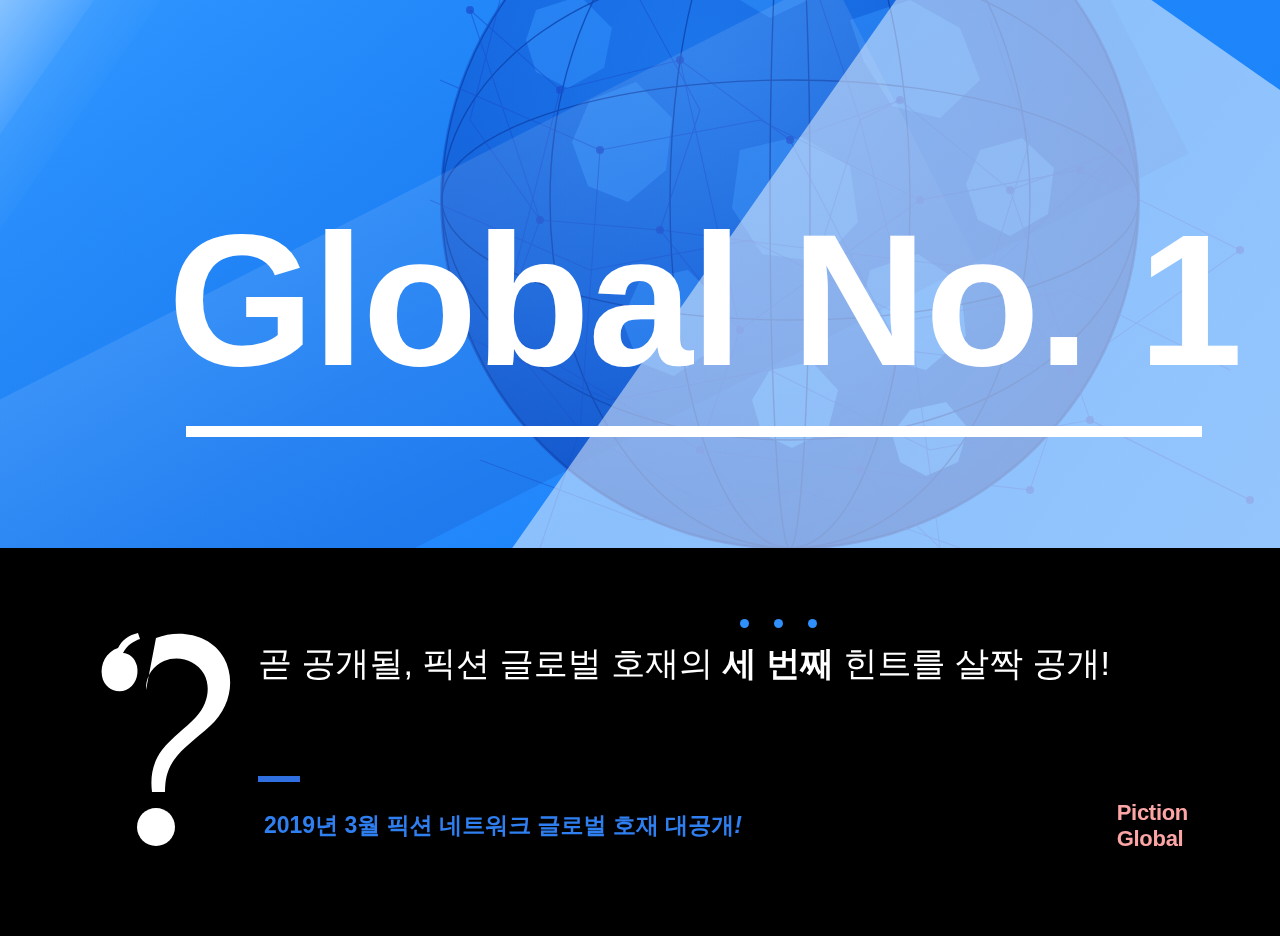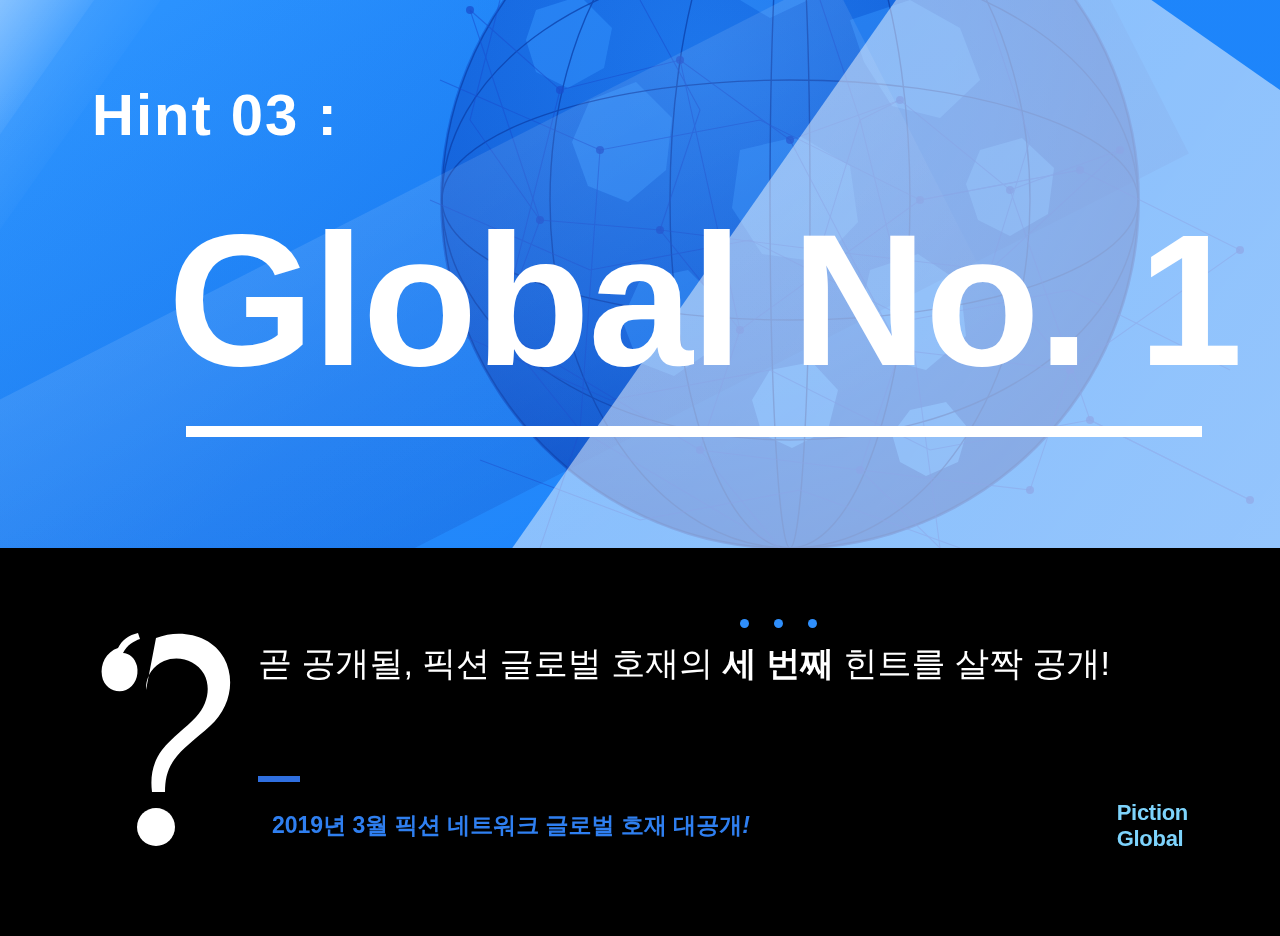--- a/index.html
+++ b/index.html
@@ -165,33 +165,33 @@
   #divider{
     position:absolute;
     left:258px; top:228px;
     width:42px;
     height:6px;
     background:#2f6fe0;
   }
 
   #caption{
     position:absolute;
-    left:272px; top:262px;
+    left:264px; top:262px;
     font-size:23px;
     font-weight:700;
     color:#2f7ff0;
     white-space:nowrap;
   }
   #caption .bang{font-style:italic;}
 
   #brand{
     position:absolute;
     right:92px; top:252px;
     text-align:left;
-    color:#7dd3fc;
+    color:#fca5a5;
     font-size:22px;
     font-weight:700;
     line-height:26px;
     letter-spacing:-0.3px;
   }
 </style>
 </head>
 <body>
 
 <div id="poster">
@@ -270,21 +270,20 @@
         <circle cx="1080" cy="170" r="4"></circle>
       </g>
     </svg>
 
     <div class="band band-d"></div>
     <div class="band band-a"></div>
     <div class="band band-b"></div>
     <div class="band band-c"></div>
     <div class="band band-e"></div>
 
-    <div id="hint-label">Hint 03 :</div>
     <div id="main-title">Global No. 1</div>
     <div id="title-rule"></div>
   </div>
 
   <div id="pointer"></div>
 
   <div id="panel">
 
     <div id="qmark-group">
       <svg viewBox="0 0 150 220" width="150" height="220">

